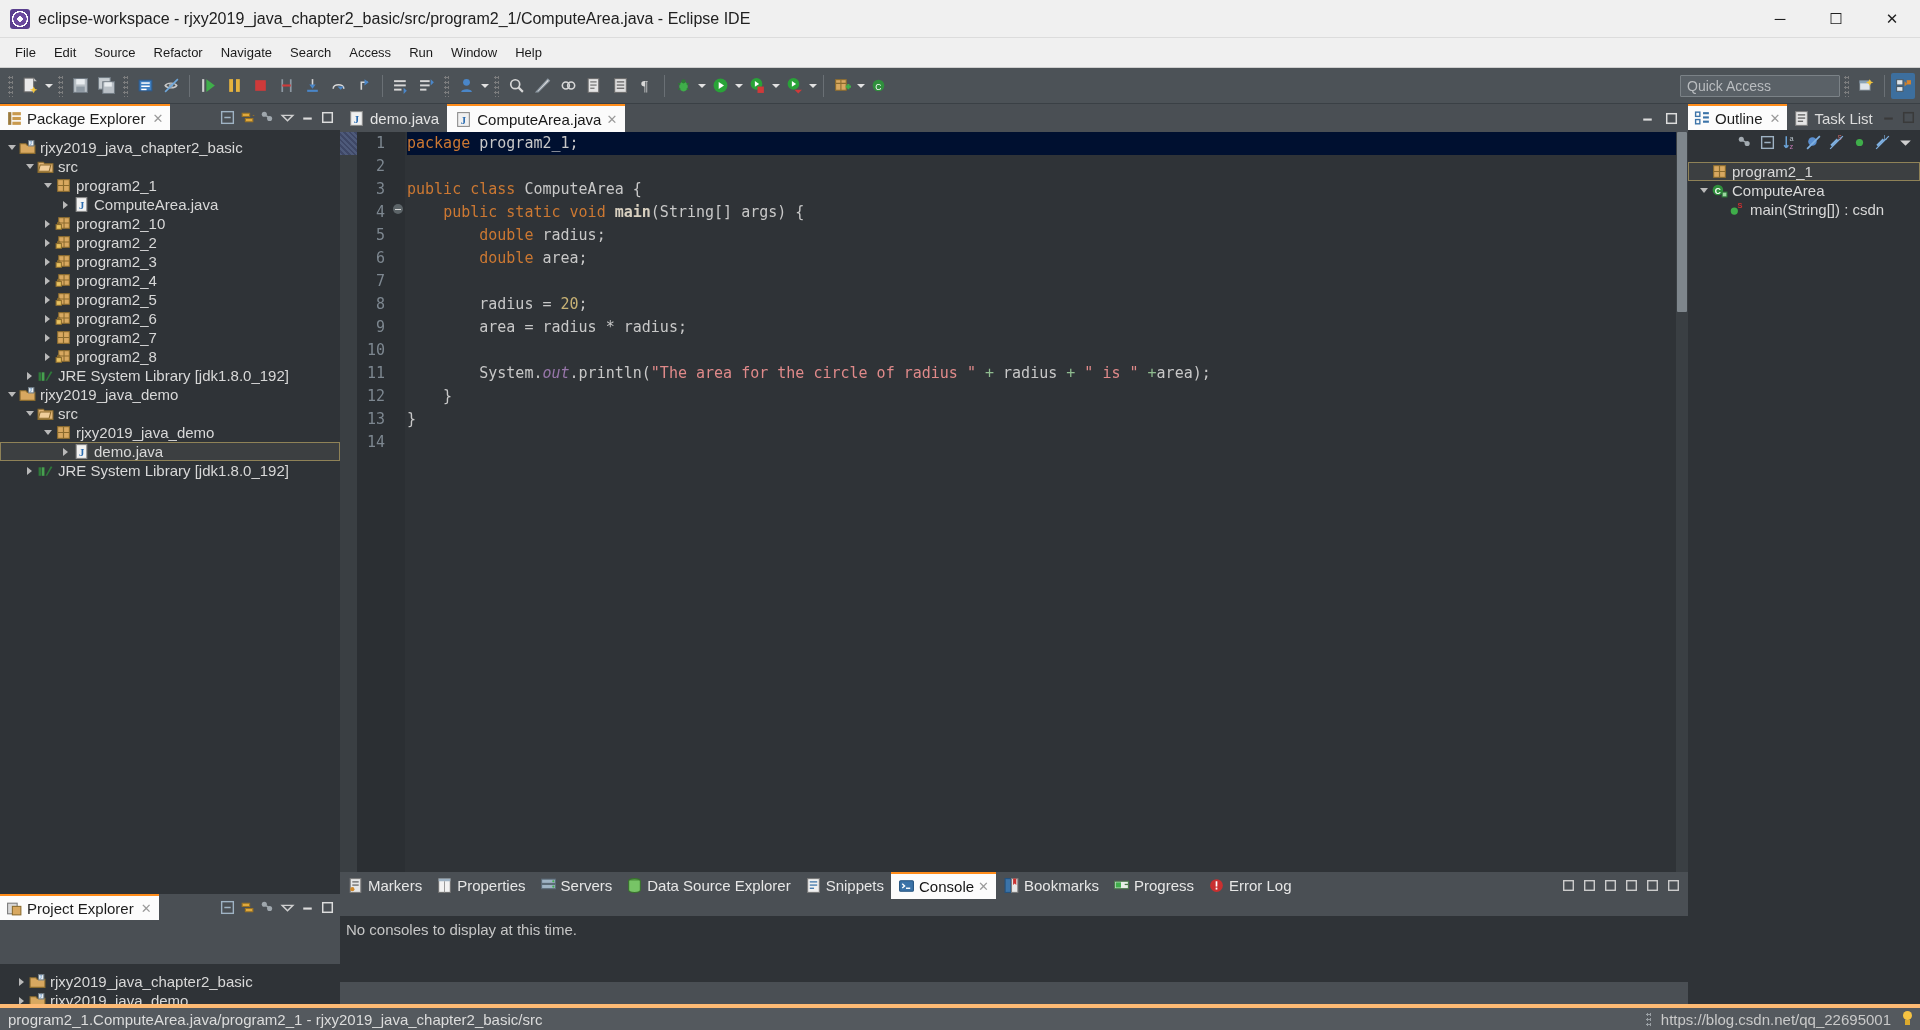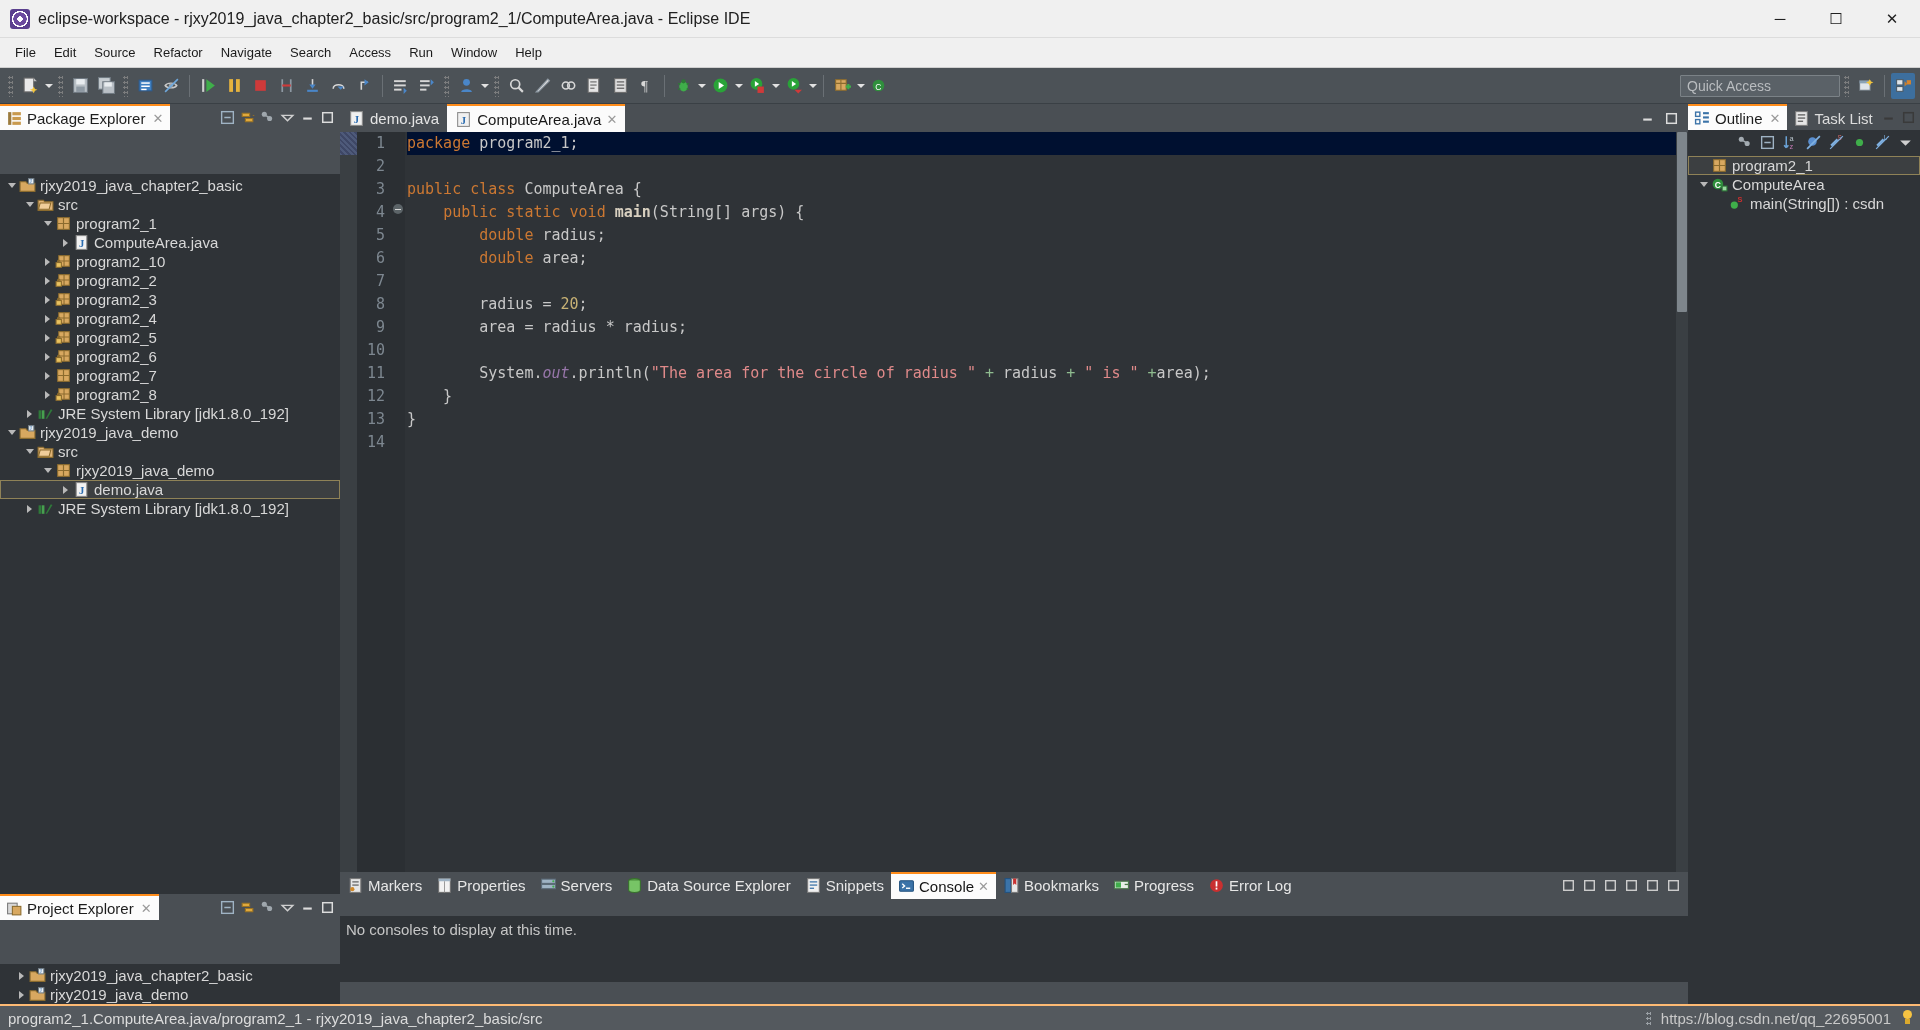--- a/index.html
+++ b/index.html
@@ -80,21 +80,21 @@
     font-size: 15px; color: #1d1d1d; background: #fcfcfc;
     border-top: 2px solid #ff8c1a; position: relative; white-space: nowrap;
   }
   .view-tab.inactive { background: transparent; border-top: 2px solid transparent; color: #dcdcdc; }
   .view-tab .tclose { color: #9a9a9a; font-size: 13px; margin-left: 3px; }
   .view-toolicons { margin-left: auto; display: flex; align-items: center; gap: 2px; padding-right: 4px; }
   .vt-btn { width: 18px; height: 18px; display:flex; align-items:center; justify-content:center; }
   .view-body { flex: 1; background: #2f3337; overflow: hidden; min-height: 0; position: relative; }
 
   
-  .tree { padding: 2px 0; font-size: 15px; }
+  .tree { padding: 8px 0; font-size: 15px; }
   .trow { display: flex; align-items: center; height: 19px; padding-left: 4px; white-space: nowrap; }
   .trow.sel { background: #3c3f41; outline: 1px solid #8f8257; outline-offset: -1px; }
   .twist { width: 15px; height: 19px; display: flex; align-items: center; justify-content: center; flex: none; }
   .twist i { display:block; width:0; height:0; }
   .twist.closed i { border-top: 4.5px solid transparent; border-bottom: 4.5px solid transparent; border-left: 5px solid #b9b9b9; }
   .twist.open i { border-left: 4.5px solid transparent; border-right: 4.5px solid transparent; border-top: 5px solid #b9b9b9; }
   .tico { width: 17px; height: 17px; margin-right: 4px; flex: none; display:flex; align-items:center; justify-content:center;}
   .tlabel { color: #d8d8d8; }
 
   
@@ -151,32 +151,32 @@
   }
   .bp-tab.active { background: #fcfcfc; color: #151515; border-top: 2px solid #ff8c1a; }
   .bp-ctrls { margin-left: auto; display:flex; align-items:center; gap:3px; padding-right:6px;}
   .bp-body { flex:1; background: #2f3337; padding: 5px 6px; font-size: 15px; color: #c6c6c6; margin-top: 17px; }
   .bp-under { height: 22px; background:#4a4f54; }
 
   
   .statusbar {
     height: 26px; background: #54595e; display: flex; align-items: center;
     font-size: 15px; color: #dcdcdc; padding-left: 8px; flex: none;
-    border-top: 2px solid #fdba74;
+    border-top: 4px solid #fdba74;
     gap: 40px;
   }
   .status-right { margin-left: auto; display:flex; align-items:center; gap:10px; padding-right: 6px; color:#c9c9c9; }
   .sb-grip { width:5px; height:14px; background-image: radial-gradient(circle,#9aa0a5 40%, transparent 41%); background-size:3px 5px;}
 
   .bulb { width: 13px; height: 16px; position: relative; }
   .bulb::before { content:''; position:absolute; top:0; left:2px; width:9px; height:9px; border-radius:50%; background:#f6c342;}
   .bulb::after { content:''; position:absolute; top:9px; left:4px; width:5px; height:5px; background:#dba92d;}
 
   .left-col { width: 340px; display:flex; flex-direction:column; flex:none; }
-  .pe-view { height: 790px; gap: 44px; }
+  .pe-view { height: 790px; }
   .prj-view { flex: 1; gap: 44px; }
   .right-col { width: 232px; flex: none; display:flex; flex-direction:column; }
 </style>
 </head>
 <body>
 
 <div class="app">
 
   <div class="titlebar">
     <div class="title-icon"></div>

